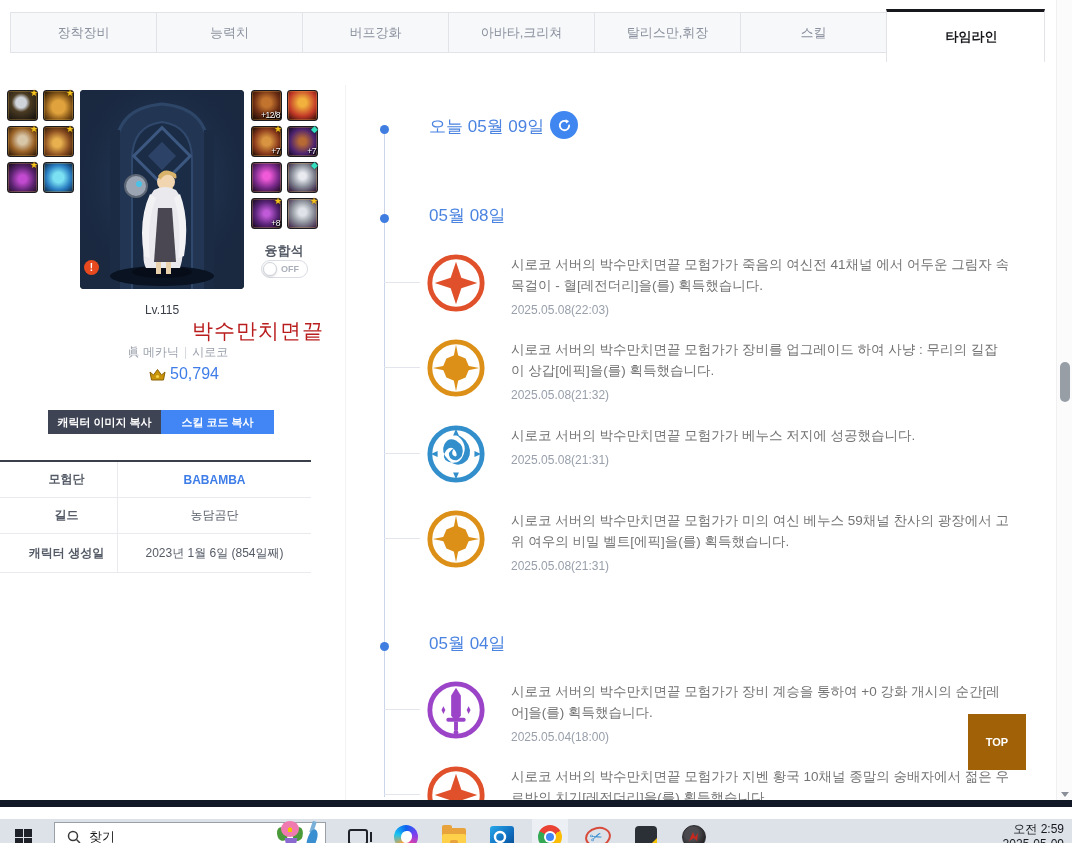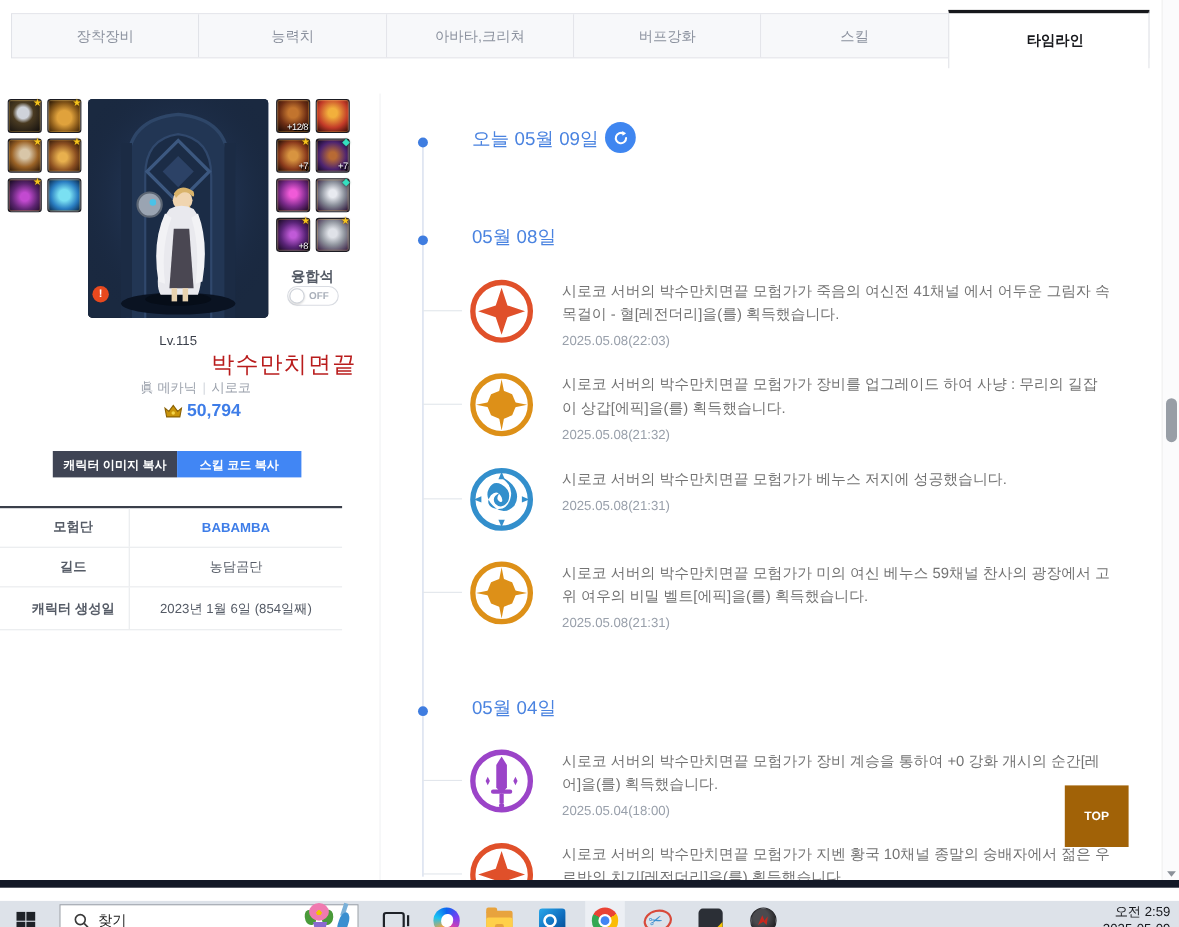--- a/index.html
+++ b/index.html
@@ -43,21 +43,21 @@
 
   .fusion-label { position:absolute; left:251px; top:242px; width:66px; text-align:center; font-size:13px; font-weight:bold; color:#555b66; }
   .fusion-toggle { position:absolute; left:261px; top:260px; width:47px; height:18px; border-radius:9px; background:#fff; border:1px solid #d9dce2; display:flex; align-items:center; cursor:pointer; }
   .fusion-knob { width:14px; height:14px; border-radius:50%; background:#fff; border:1px solid #cfd3da; box-shadow:0 1px 2px rgba(0,0,0,.15); margin-left:1px; }
   .fusion-off { font-size:9px; color:#aab0ba; font-weight:bold; margin-left:4px; }
 
   .char-level { position:absolute; left:0; top:303px; width:324px; text-align:center; font-size:12px; color:#3a3f4a; }
   .char-name { position:absolute; left:0; top:317px; width:324px; text-align:right; font-size:21px; color:#b91c1c; letter-spacing:1px; }
   .char-job { position:absolute; left:16px; top:344px; width:324px; text-align:center; font-size:12px; color:#9aa0ab; }
   .char-job .sep { color:#d4d8de; margin:0 5px; }
-  .char-fame { position:absolute; left:0; top:365px; width:324px; text-align:center; font-size:16px; color:#3e7de8; font-weight:bold;padding-left:44px; }
+  .char-fame { position:absolute; left:0; top:365px; width:324px; text-align:center; font-size:16px; color:#3e7de8; font-weight:normal;padding-left:44px; }
   .char-fame svg { vertical-align:-3px; margin-right:4px; }
 
   .btn-row { position:absolute; left:48px; top:410px; width:226px; height:24px; display:flex; }
   .btn { flex:1; font-size:11px; font-weight:bold; color:#fff; display:flex; align-items:center; justify-content:center; cursor:pointer; }
   .btn-dark { background:#3f4454; }
   .btn-blue { background:#4186f4; }
 
   .info-table { position:absolute; left:0; top:460px; width:311px; border-top:2px solid #3a3f4a; }
   .info-row { display:flex; border-bottom:1px solid #e8eaed; min-height:36px; align-items:center; }
   .info-row:last-child { min-height:39px; }
@@ -129,22 +129,23 @@
   .clock { margin-left:auto; margin-right:8px; text-align:right; font-size:12px; color:#16181c; line-height:15px; }
 </style>
 </head>
 <body>
 
 <div id="stage">
 
   <div class="tabbar">
     <div class="tab">장착장비</div>
     <div class="tab">능력치</div>
+    <div class="tab">버프강화</div>
     <div class="tab">아바타,크리쳐</div>
-    <div class="tab">버프강화</div>
+    <div class="tab">탈리스만,휘장</div>
     <div class="tab">스킬</div>
     <div class="tab active">타임라인</div>
   </div>
 
   <div id="equip-left" class="equip-grid">
     <div class="tile">
         <span class="corner gold">★</span>
       </div>
     <div class="tile">
         <span class="corner gold">★</span>

